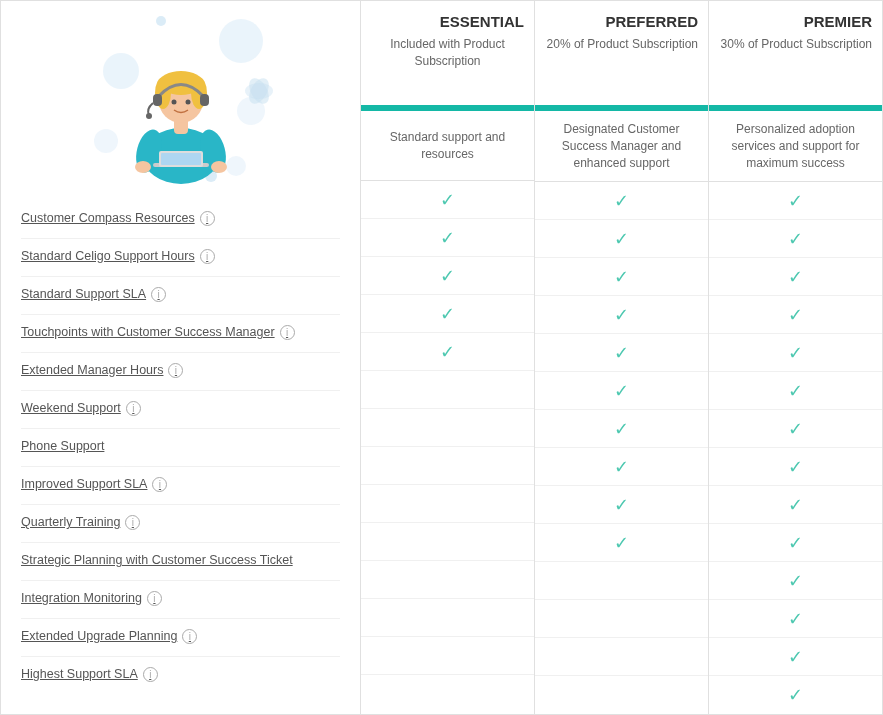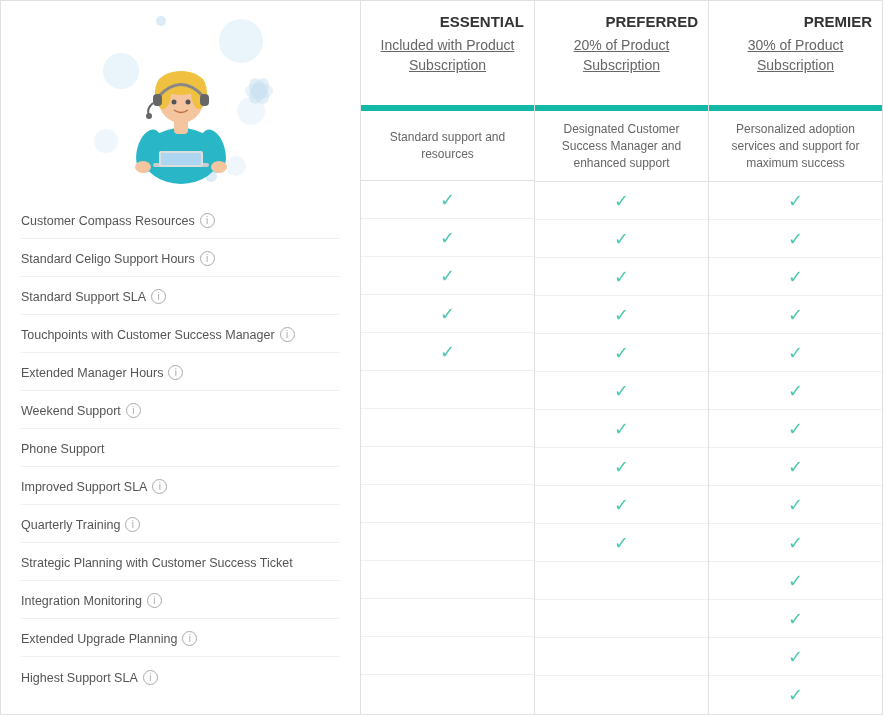--- a/index.html
+++ b/index.html
@@ -28,26 +28,27 @@
       width: 200px;
       height: 180px;
       margin-bottom: 10px;
     }
     .feature-list {
       width: 100%;
       list-style: none;
     }
     .feature-item {
       display: flex;
-      align-items: flex-end;
+      align-items: flex-start;
       padding: 10px 0;
       border-bottom: 1px solid #f0f0f0;
       font-size: 12.5px;
       color: #555;
       min-height: 38px;
+      text-decoration: underline;
     }
     .feature-item:last-child { border-bottom: none; }
     .info-icon {
       display: inline-flex;
       align-items: center;
       justify-content: center;
       width: 15px;
       height: 15px;
       border-radius: 50%;
       border: 1px solid #aaa;
@@ -78,25 +79,24 @@
       align-items: flex-end;
       justify-content: flex-start;
     }
     .plan-name {
       font-weight: 700;
       font-size: 15px;
       color: #333;
       margin-bottom: 6px;
     }
     .plan-subtitle {
-      font-size: 14px;
+      font-size: 12px;
       color: #666;
       line-height: 1.4;
       text-align: center;
-      text-decoration: underline;
     }
     .plan-description {
       padding: 10px;
       text-align: center;
       font-size: 12px;
       color: #666;
       line-height: 1.4;
       border-bottom: 1px solid #e0e0e0;
       min-height: 70px;
       display: flex;

